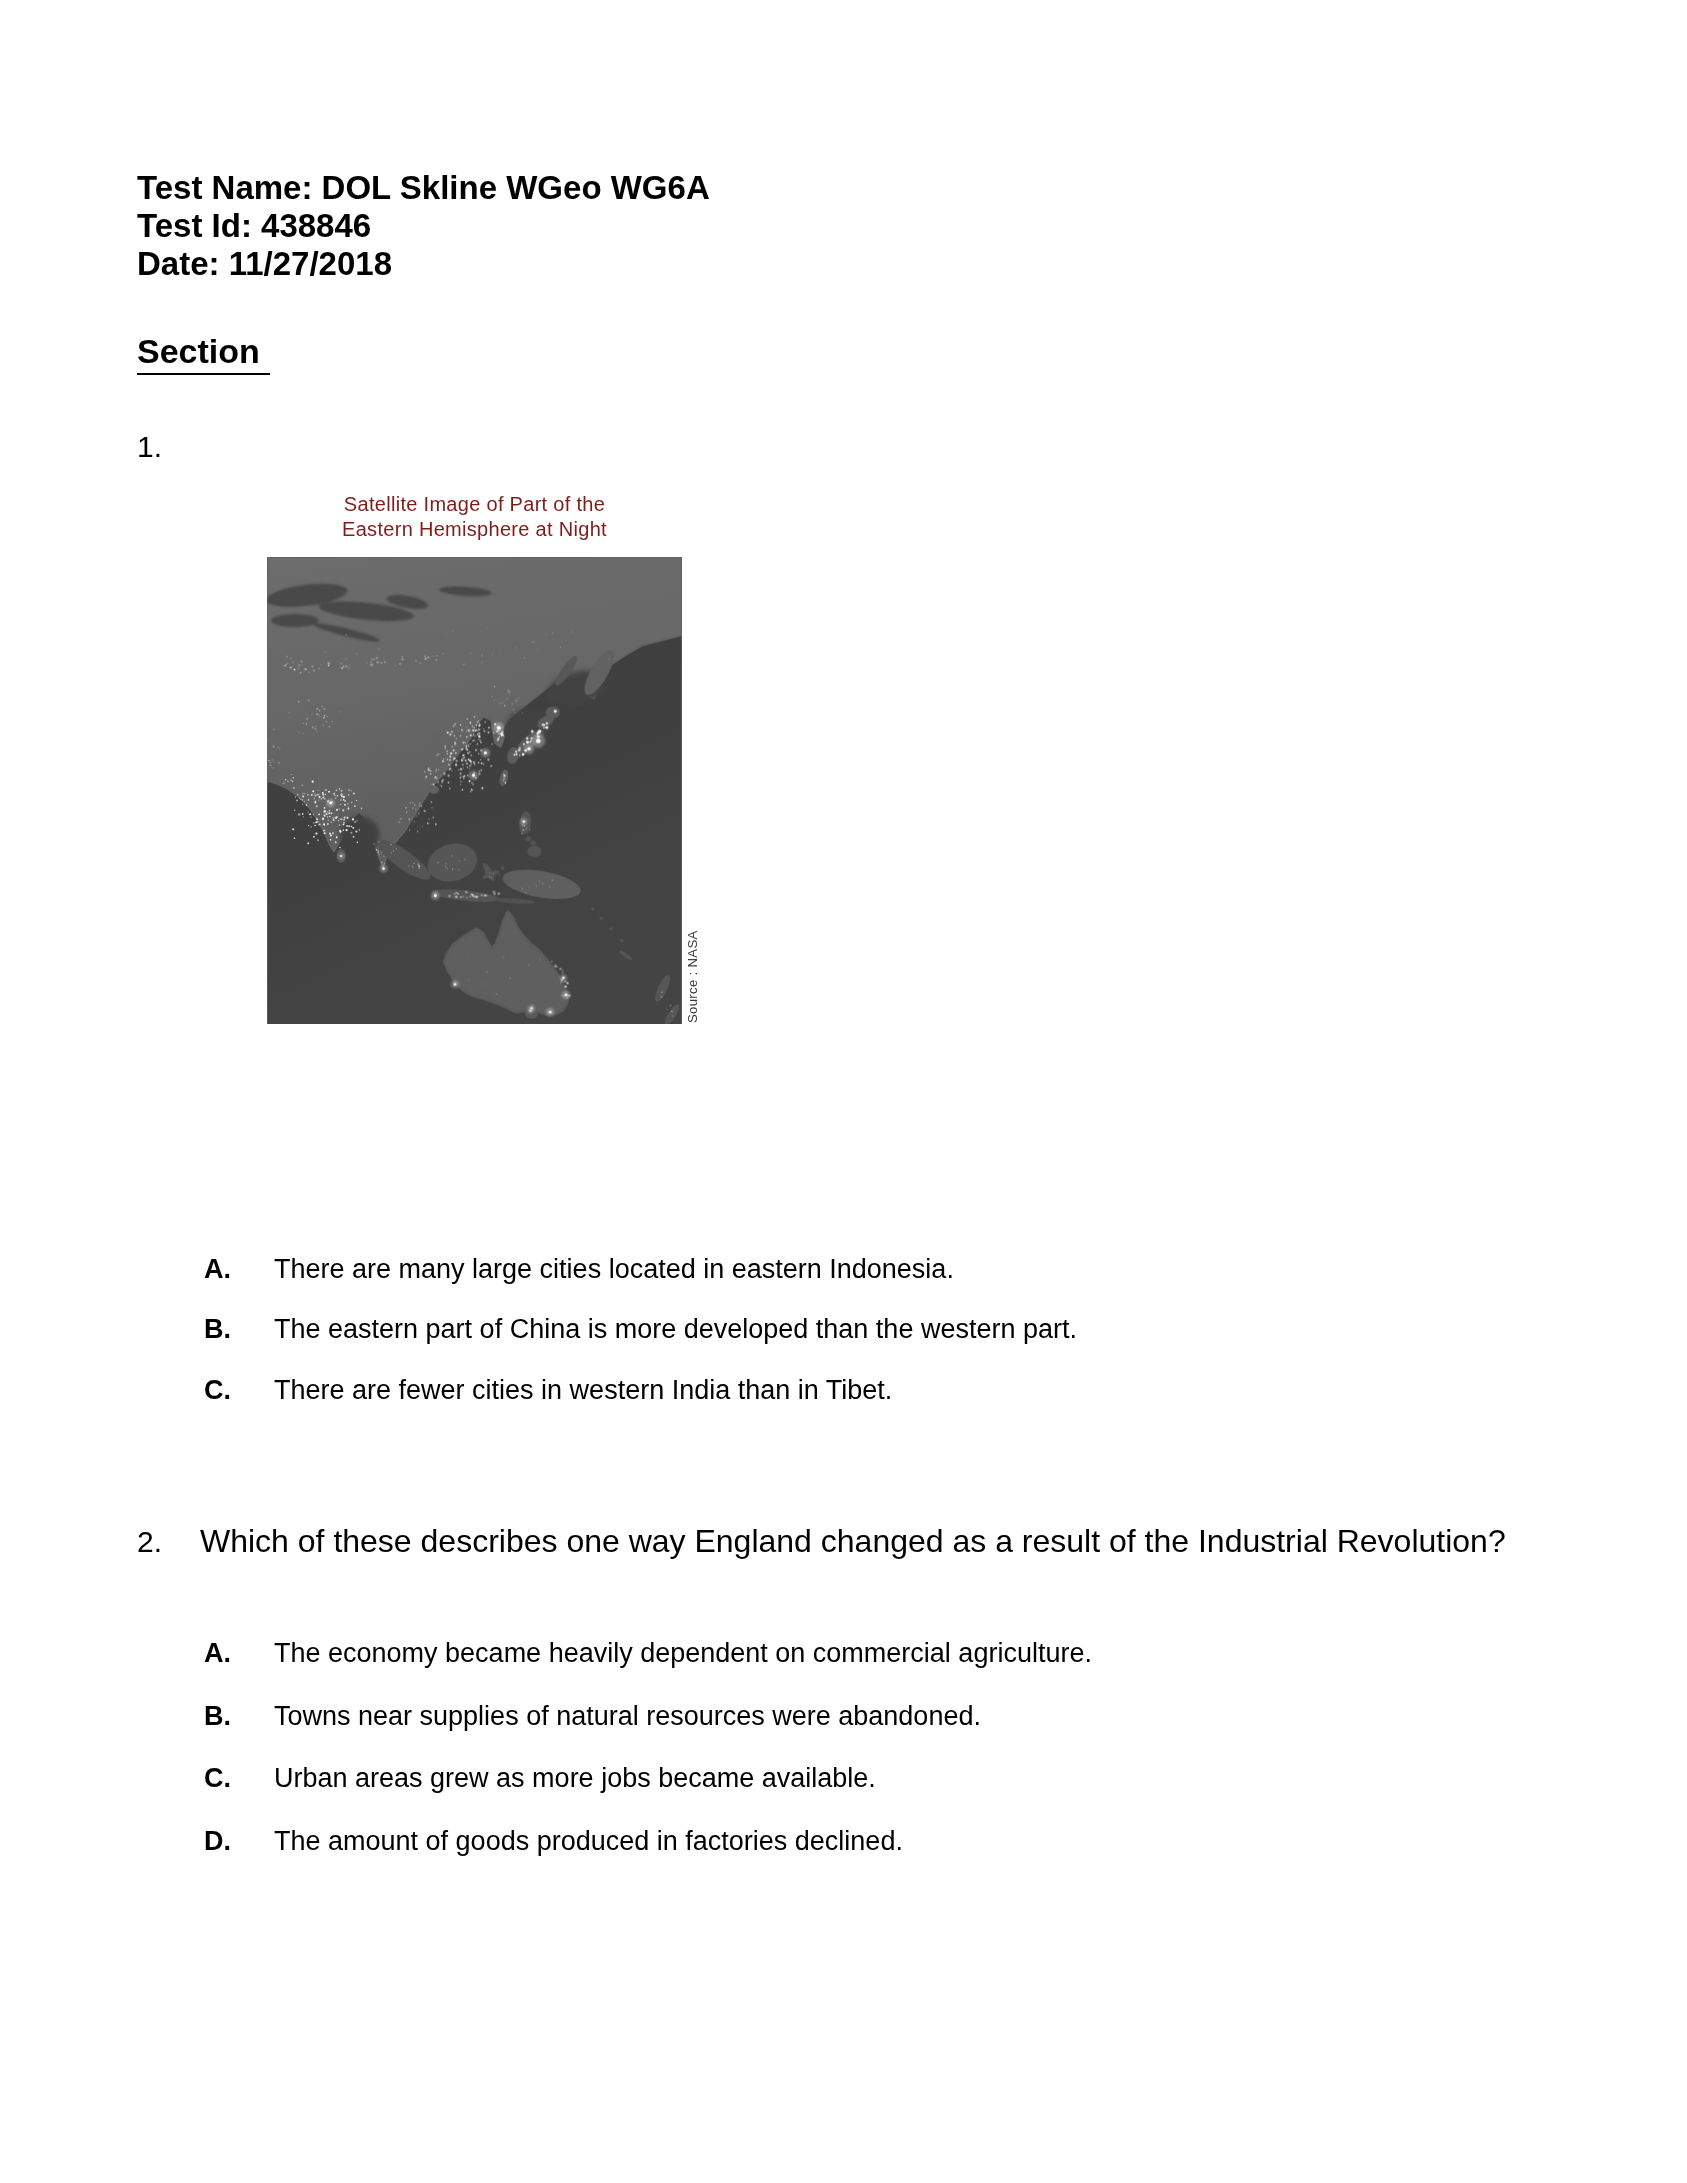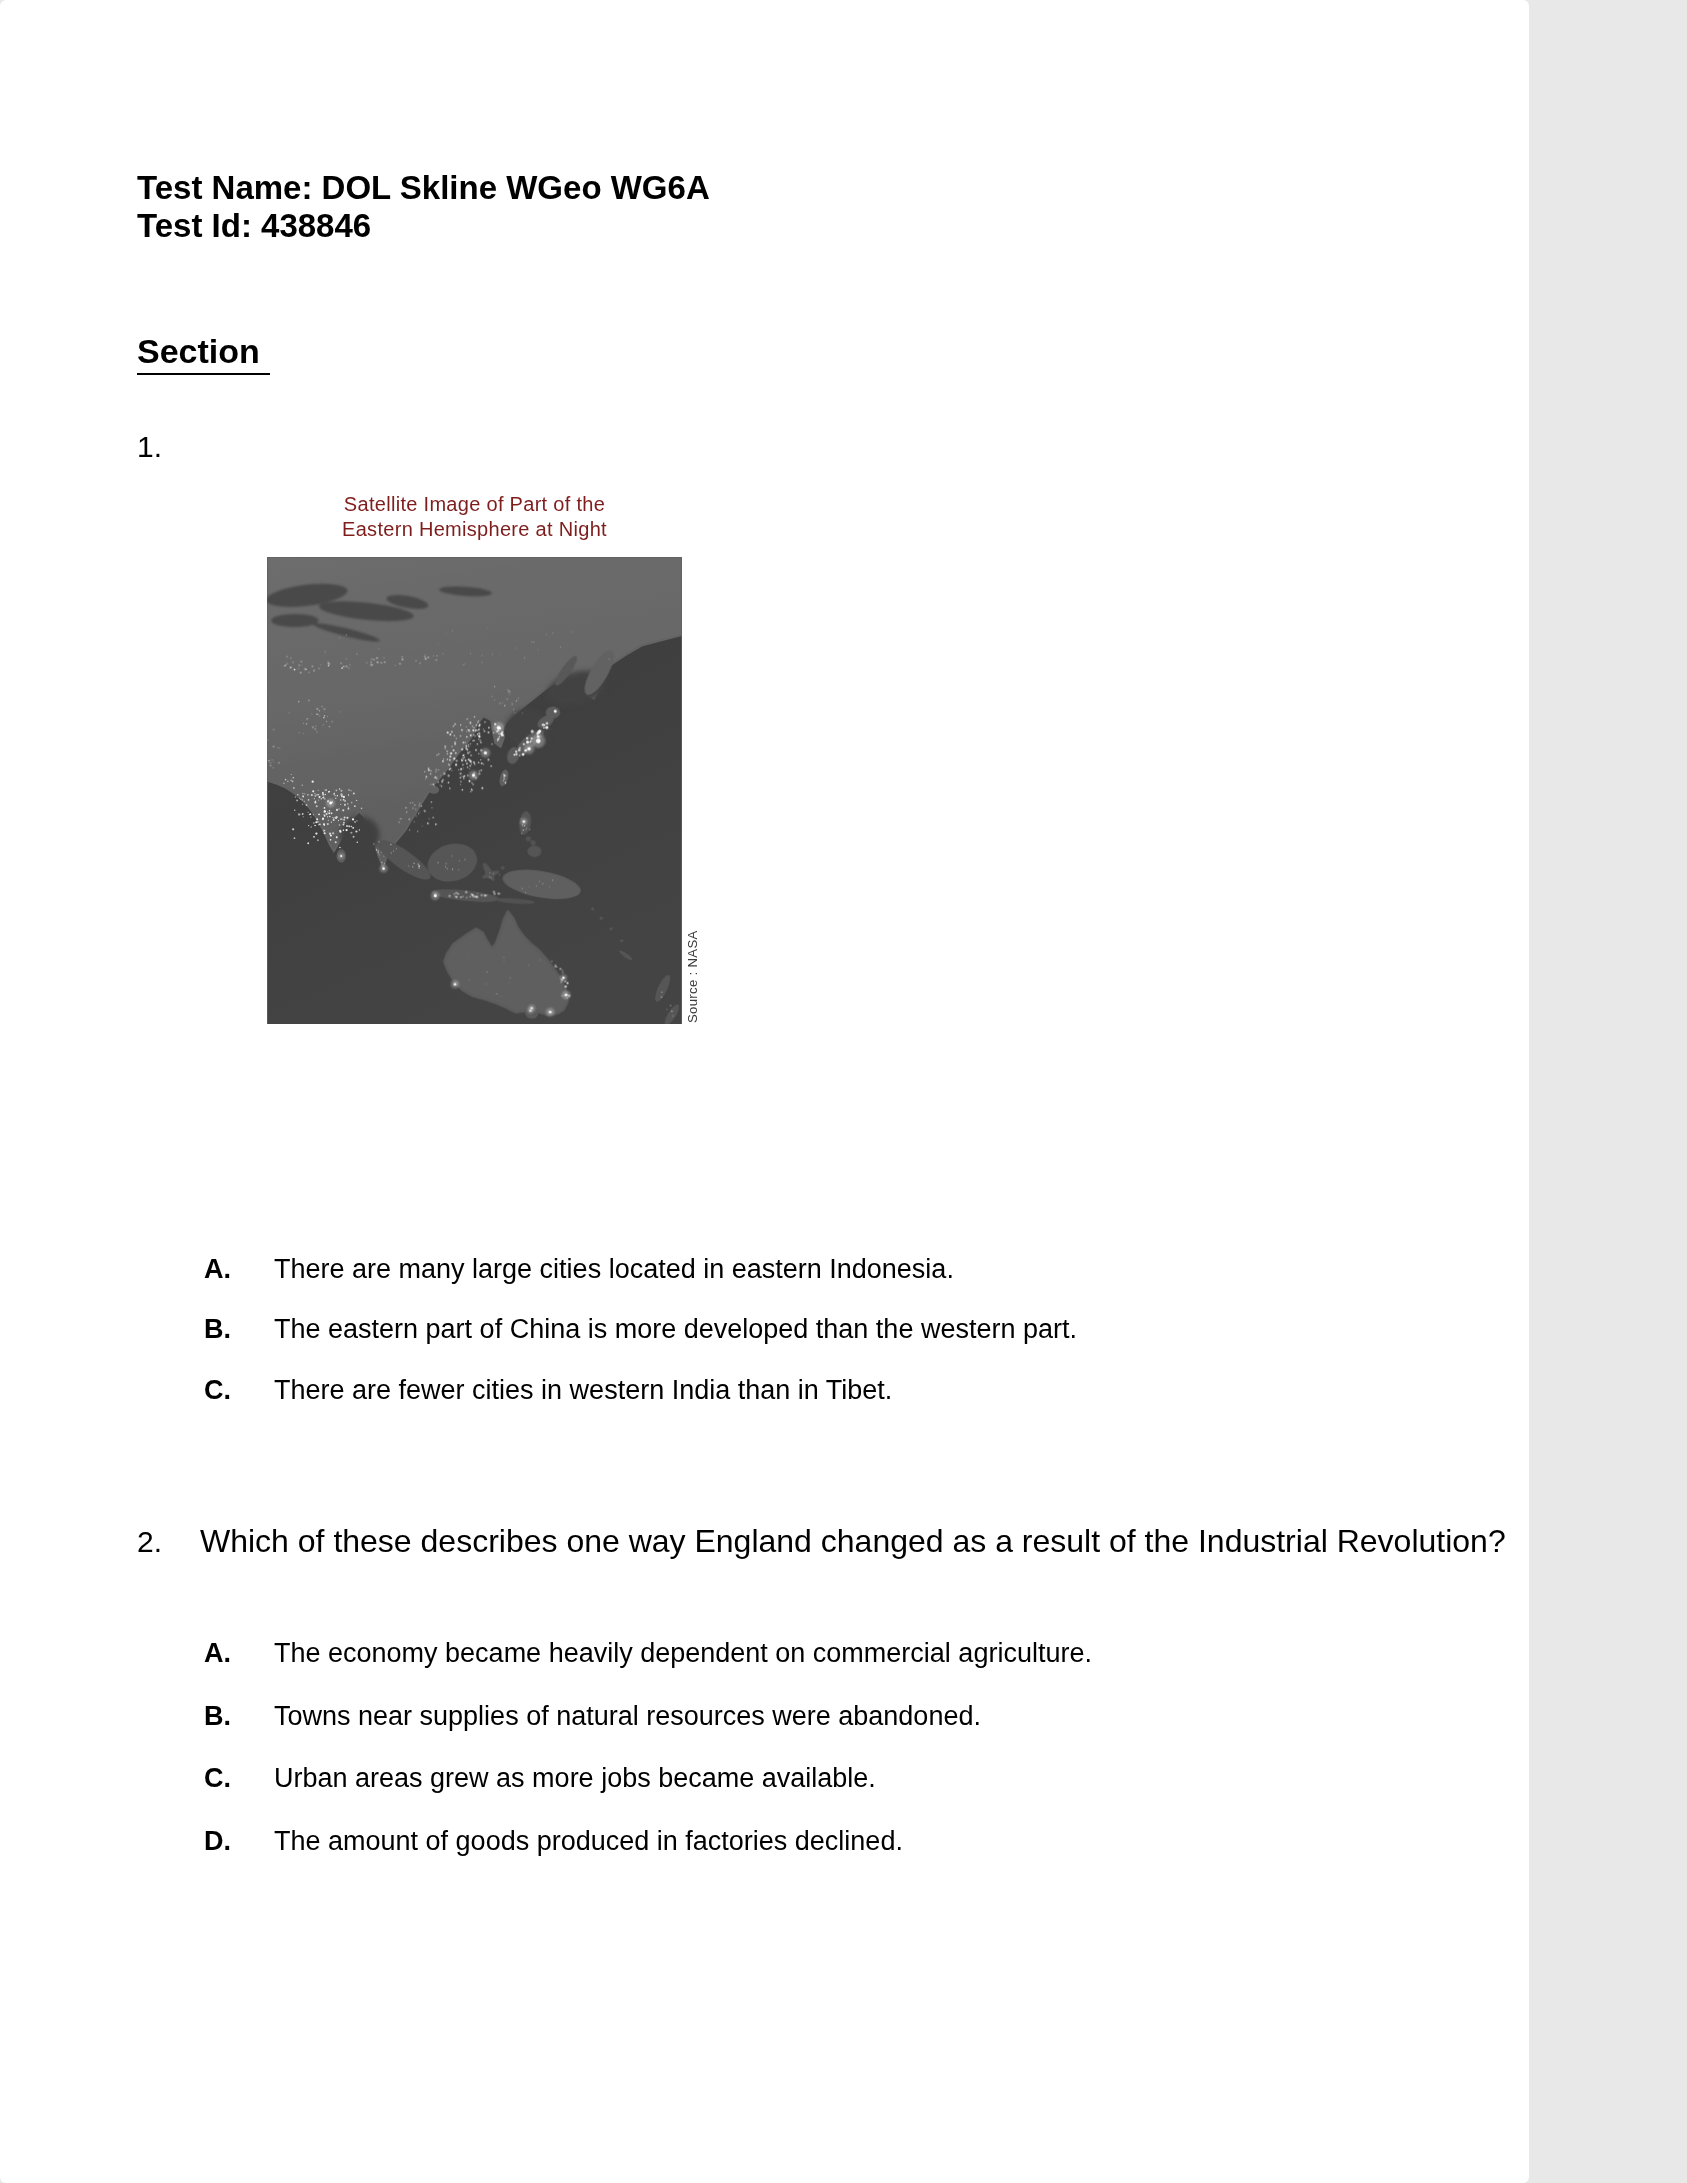--- a/index.html
+++ b/index.html
@@ -1,24 +1,23 @@
 <!DOCTYPE html>
 <html style="font-size:10.6px"><head>
 <meta charset="utf-8">
 <style>
   html,body{margin:0;padding:0;background:#e8e8e8;}
   #page{
     position:relative;
-    width:1529px;
+    width:1687px;
     height:2183px;
     background:#ffffff;
     font-family:"Liberation Sans", sans-serif;
     color:#000;
     overflow:hidden;
-    border-radius:6px;
   }
   .abs{position:absolute;}
   .header-block{
     left:137px; top:169px;
     font-weight:bold;
     font-size:33px;
     line-height:38px;
     white-space:nowrap;
   }
   .section-heading{
@@ -73,20 +72,21 @@
   .opt-text{ font-weight:normal; }
 </style>
 </head>
 <body>
 
 <div id="page">
 
   <div class="abs header-block">
     <div>Test Name: DOL Skline WGeo WG6A</div>
     <div>Test Id: 438846</div>
+    <div>Date: 11/27/2018</div>
   </div>
 
   <div class="abs section-heading">Section</div>
 
   <div class="abs q-number" style="left:137px; top:429px;">1.</div>
 
   <div class="abs figure-block">
     <div class="figure-title">Satellite Image of Part of the</div>
     <div class="figure-title">Eastern Hemisphere at Night</div>
   </div>

